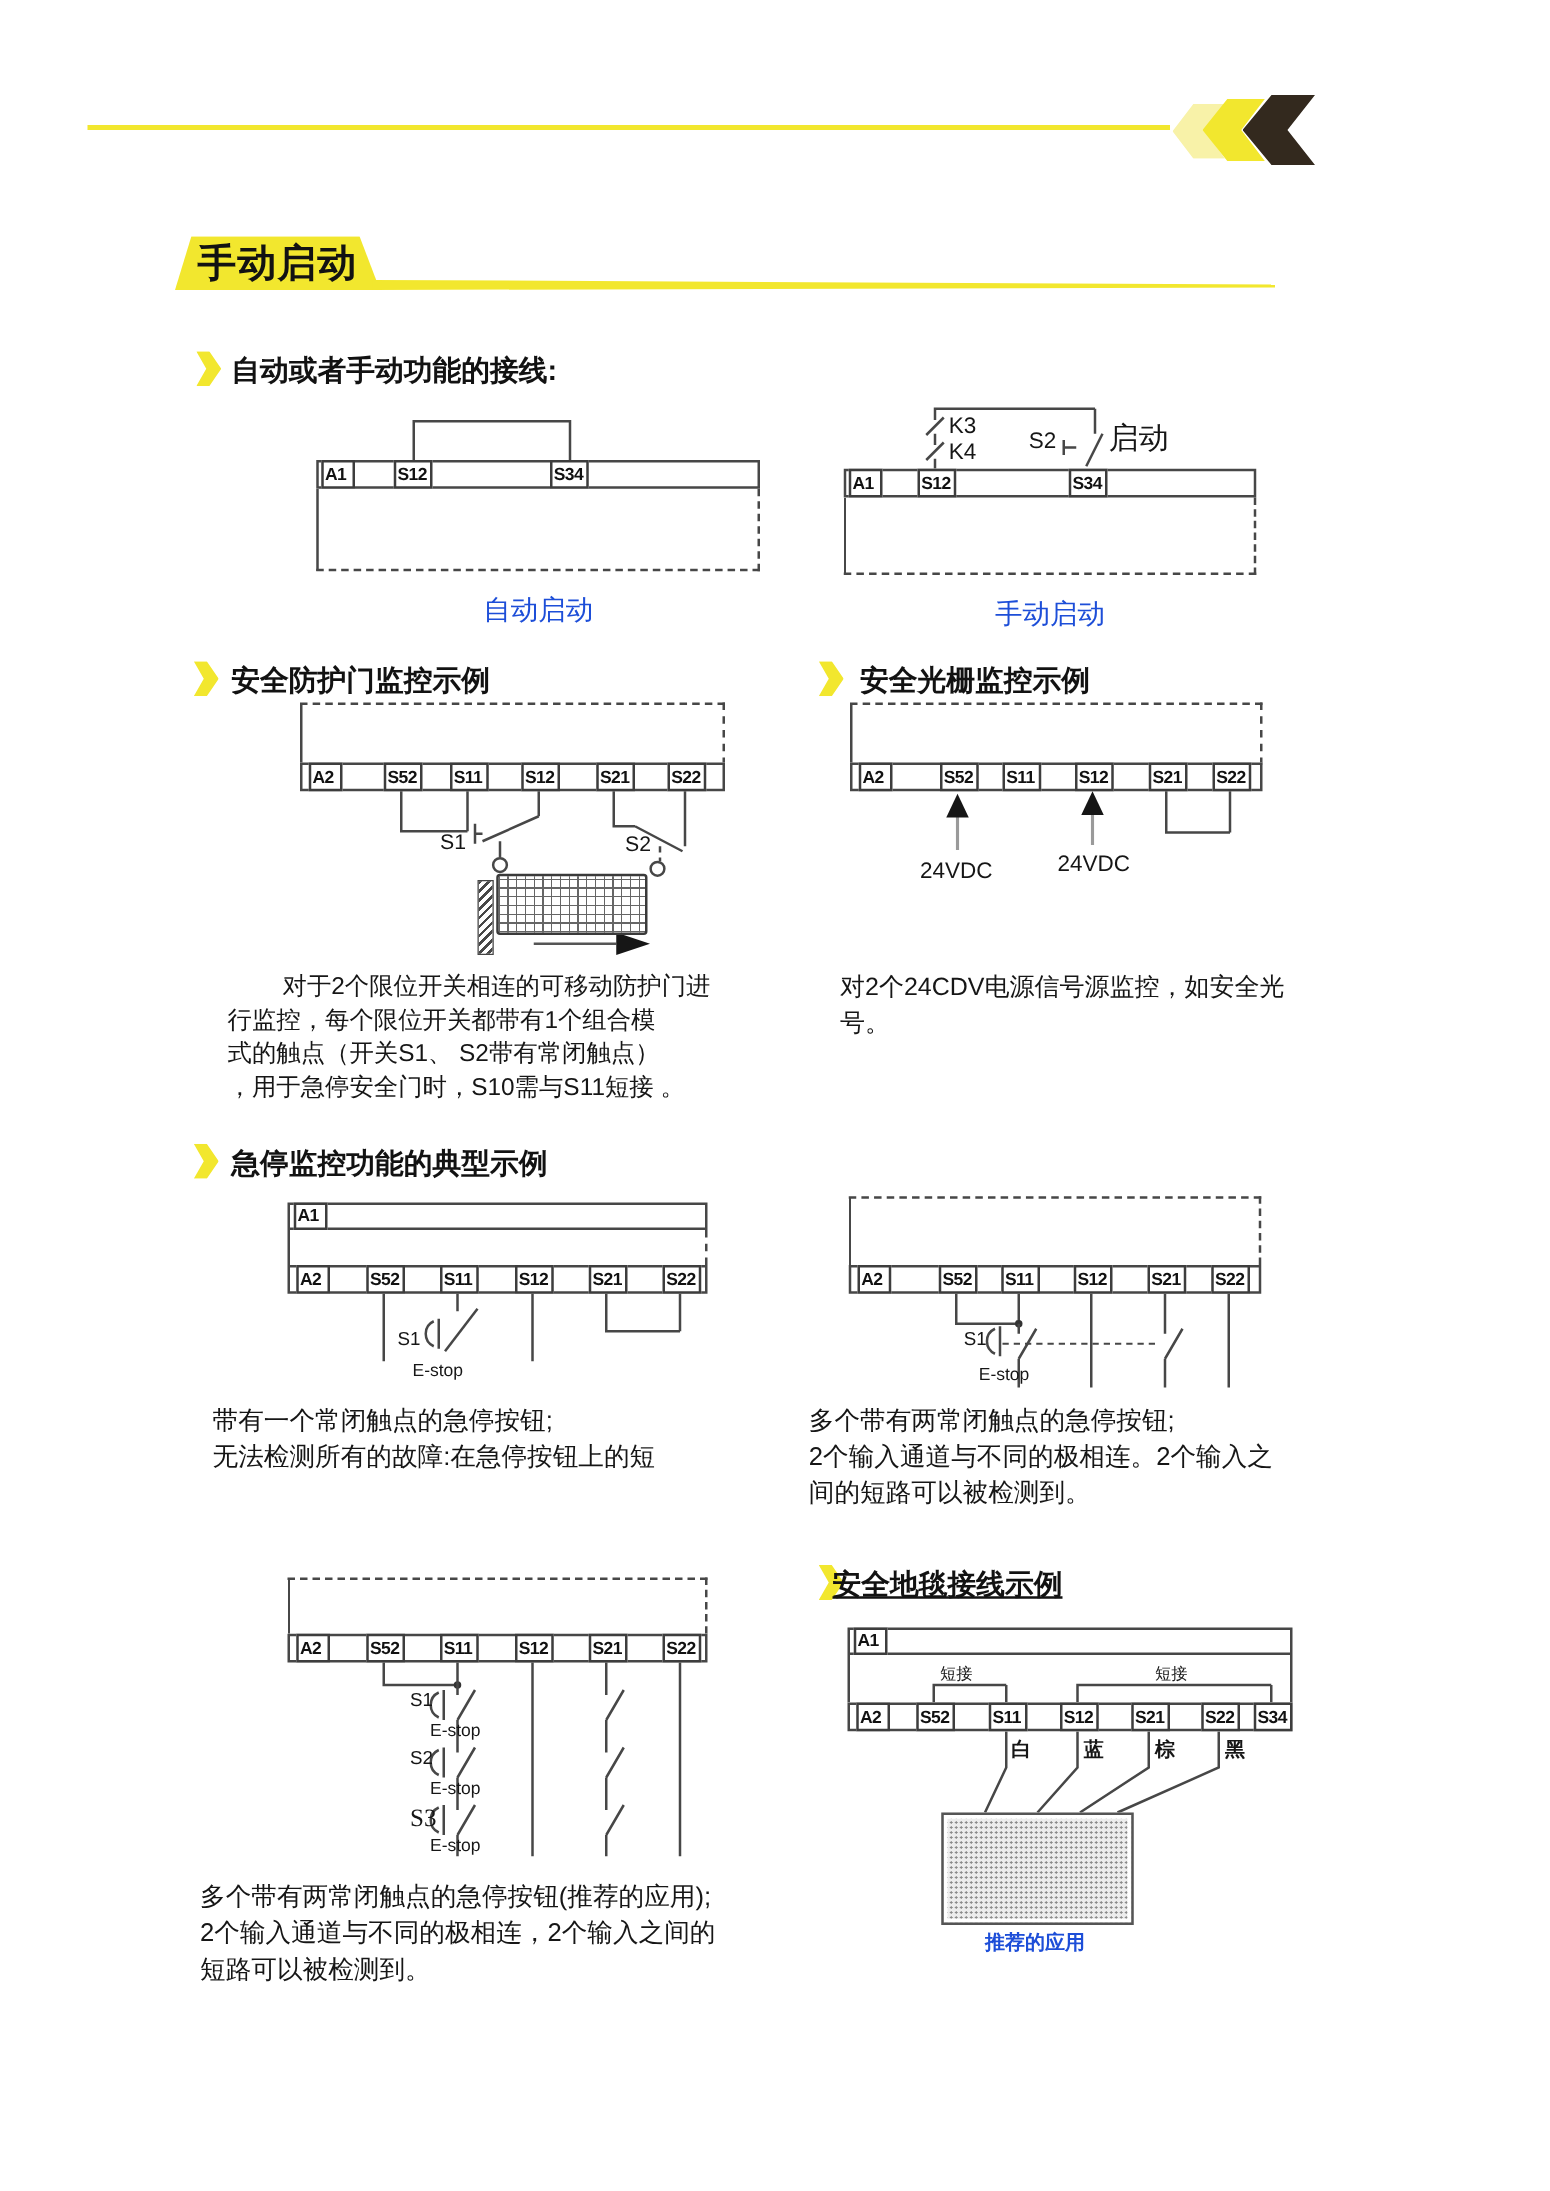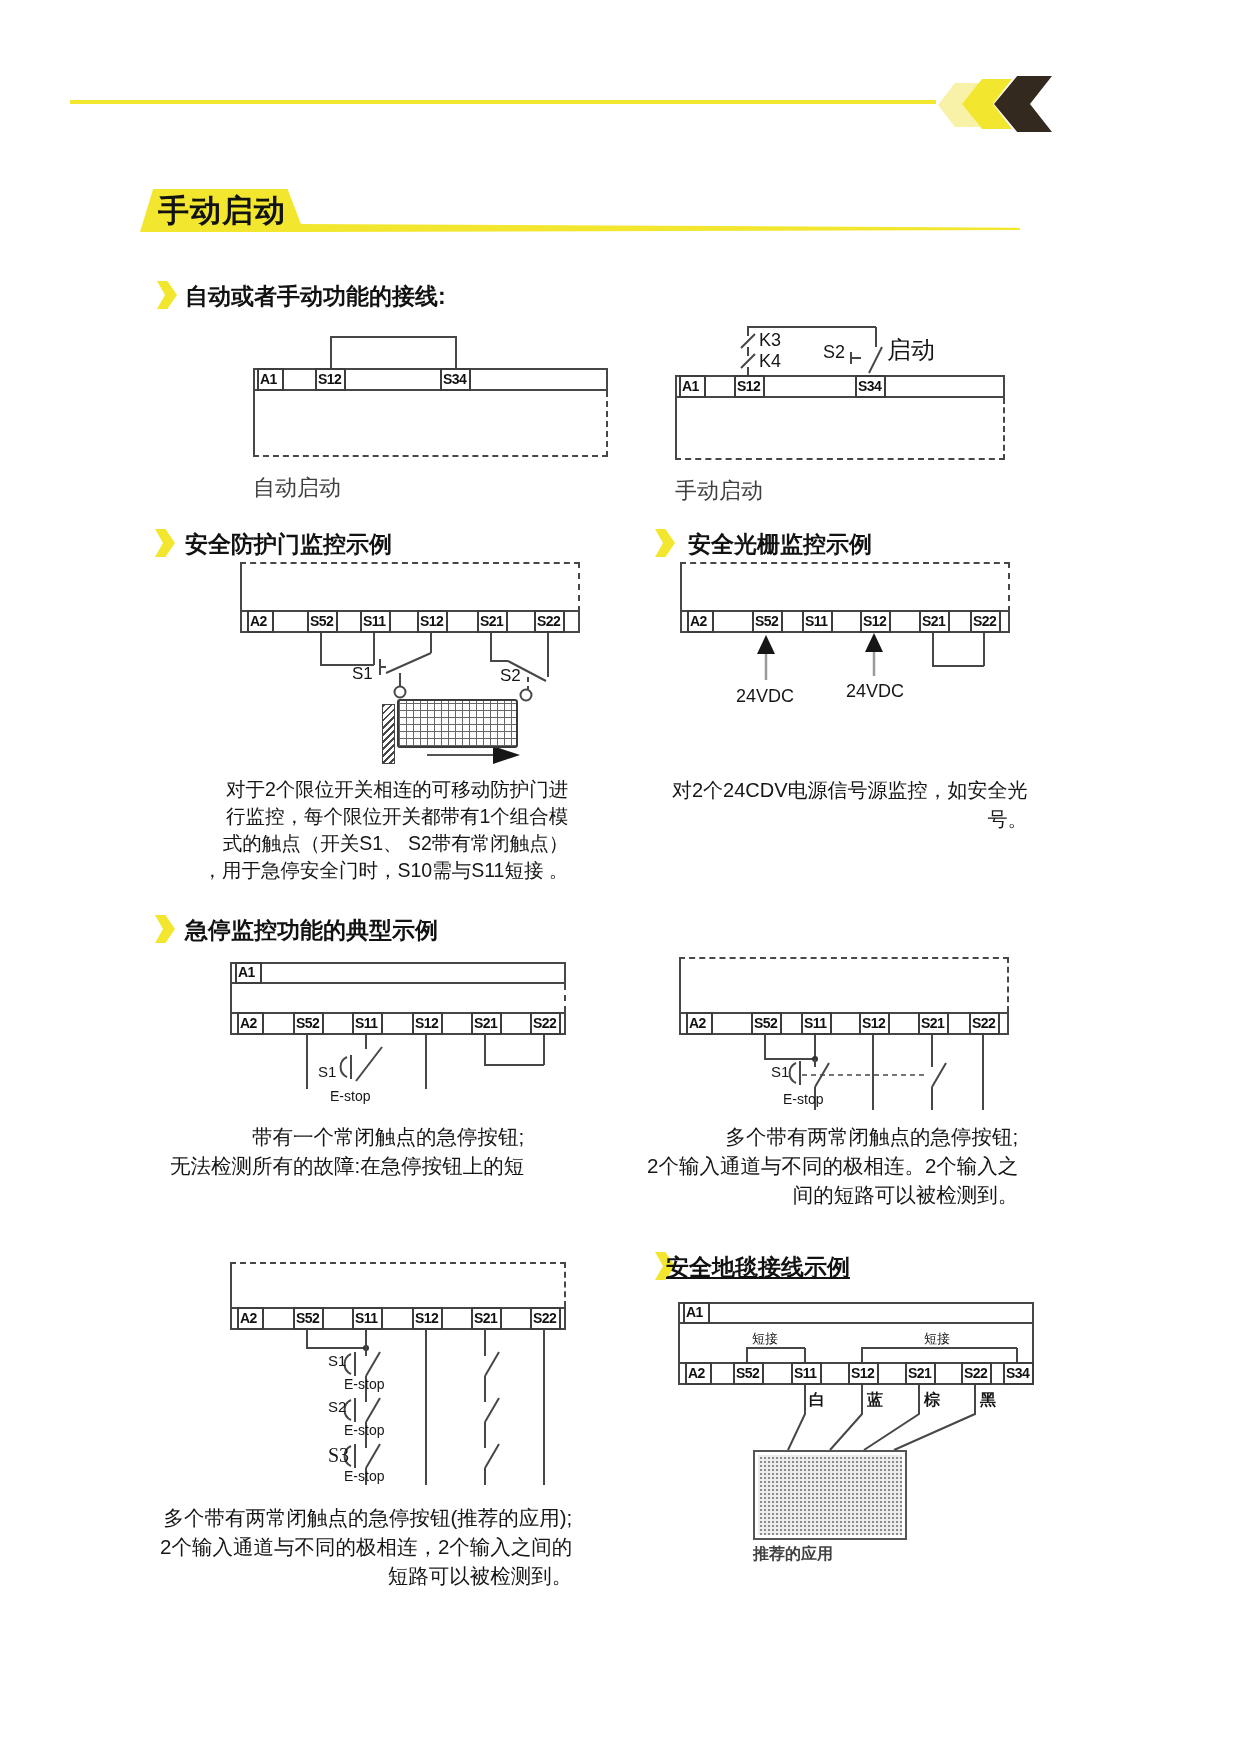--- a/index.html
+++ b/index.html
@@ -24,23 +24,23 @@
   .tc{position:absolute;top:-2px;height:23px;border:2px solid #3d3d3d;box-sizing:border-box;background:#fff;
       font-size:14px;font-weight:bold;line-height:18px;padding-left:1px;letter-spacing:-0.5px;color:#111;}
   .toprow{position:absolute;height:22px;border:2px solid #474747;box-sizing:border-box;background:#fff;}
   .bodybox{position:absolute;box-sizing:border-box;border-left:2px solid #474747;
            border-right:2px dashed #474747;border-bottom:2px dashed #474747;}
   .topbox{position:absolute;box-sizing:border-box;border-top:2px dashed #474747;
           border-left:2px solid #474747;border-right:2px dashed #474747;}
   .solidbody{position:absolute;box-sizing:border-box;border-left:2px solid #474747;border-right:2px solid #474747;}
   .leftbody{position:absolute;box-sizing:border-box;border-left:2px solid #474747;}
   .vdash{position:absolute;width:0;border-right:2px dashed #474747;}
-  .caption{position:absolute;font-size:22px;color:#404040;}
+  .caption{position:absolute;font-size:22px;text-align:center;color:#1d4ed8;}
   .para{position:absolute;color:#161616;}
-  .para div{white-space:nowrap;text-align:right;}
+  .para div{white-space:nowrap;}
   .lbl{position:absolute;white-space:nowrap;color:#161616;}
   svg.wires{position:absolute;overflow:visible;}
   
   .post{position:absolute;border:1px solid #444;background:repeating-linear-gradient(135deg,#474747 0 2px,#fff 2px 5px);}
   .mesh{position:absolute;border:2px solid #3a3a3a;background-color:#fff;border-radius:3px;
         background-image:repeating-linear-gradient(0deg,#666 0 1px,transparent 1px 7px),
                          repeating-linear-gradient(90deg,#666 0 1px,transparent 1px 7px);}
   
   .mat{position:absolute;border:2px solid #555;background-color:#ededed;
        box-shadow:inset 0 0 0 3px #fff;

